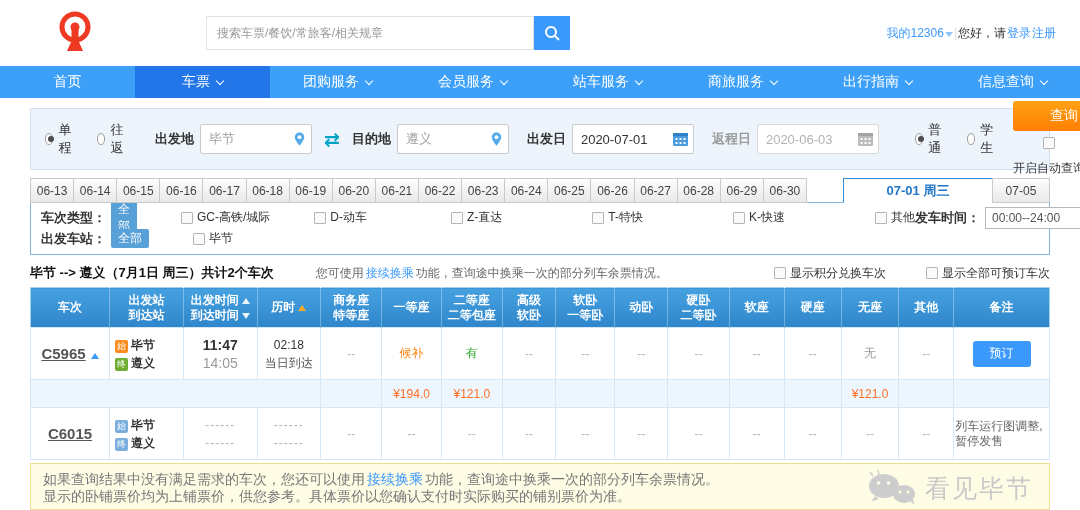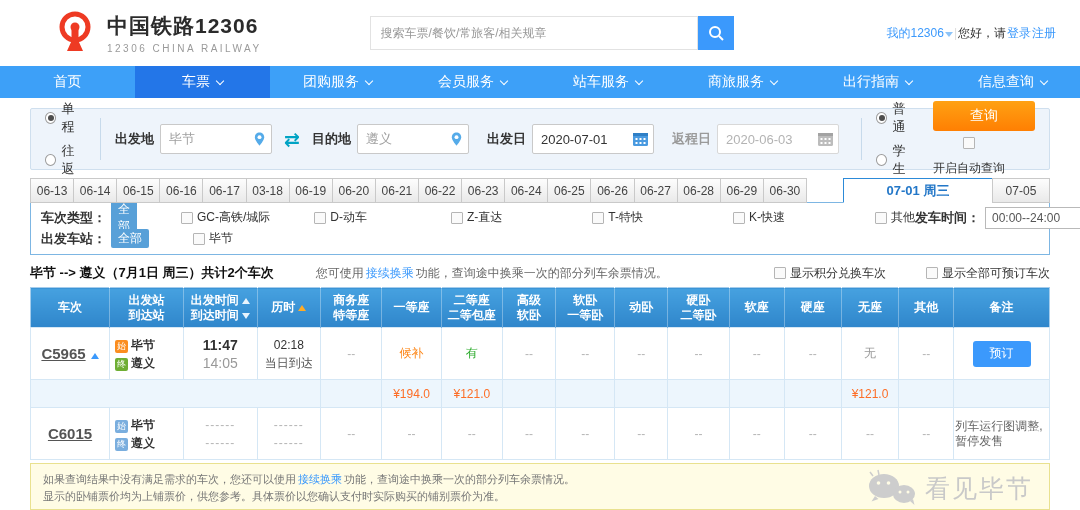--- a/index.html
+++ b/index.html
@@ -22,21 +22,21 @@
   .sep { color:#ddd; }
   .greet { color:#333; }
   .caret-blue { width:0;height:0;border-left:4px solid transparent;border-right:4px solid transparent;border-top:5px solid #8ec4f8; margin-top:2px; }
   
   nav { height:32px; background:#3da0f8; display:flex; }
   .nav-item { flex:1; display:flex; align-items:center; justify-content:center; gap:7px; color:#fff; font-size:14px; cursor:pointer; }
   .nav-item.active { background:#2376e8; }
   .chev { width:6px; height:6px; border-right:1.5px solid #fff; border-bottom:1.5px solid #fff; transform:rotate(45deg); margin-top:-3px; }
   
   .query-panel { margin:10px 30px 0; height:62px; background:#eef4fb; border:1px solid #cfdfee; border-radius:2px; display:flex; align-items:center; padding:0 14px; }
-  .stack { display:flex; flex-direction:column; gap:6px; }
+  .stack { display:flex; flex-direction:row; gap:22px; }
   .rlabel { display:flex; align-items:center; gap:5px; font-size:13px; color:#333; cursor:pointer; }
   .radio { width:12px; height:12px; border:1px solid #9b9b9b; border-radius:50%; background:#fff; display:inline-block; position:relative; }
   .radio.checked::after { content:""; position:absolute; left:2px; top:2px; width:6px; height:6px; border-radius:50%; background:#4d4d4d; }
   .vsep { width:1px; height:42px; background:#c7daeb; margin:0 14px; }
   .flabel { font-size:13px; font-weight:bold; color:#333; margin-right:6px; white-space:nowrap; }
   .flabel.dim { color:#9a9a9a; }
   .input-wrap { position:relative; display:flex; align-items:center; }
   .input-wrap input { height:30px; border:1px solid #c9c9c9; border-radius:2px; padding:0 24px 0 8px; font-size:13px; background:#fff; outline:none; font-family:inherit; }
   .input-wrap .icon-right { position:absolute; right:5px; }
   .stn input { width:112px; color:#a0a0a0; }
@@ -91,39 +91,35 @@
   .avail { color:#2cab2c; }
   .nos { color:#999; }
   .price { color:#fd6e27; }
   .book-btn { background:#3b99fc; color:#fff; border:none; width:58px; height:26px; border-radius:3px; font-size:12px; cursor:pointer; font-family:inherit; }
   .remark-txt { color:#666; line-height:15px; font-size:12px; display:inline-block; text-align:left; }
   .tri-up-w { display:inline-block; width:0;height:0;border-left:4px solid transparent;border-right:4px solid transparent;border-bottom:6px solid #e8f4fd; margin-left:3px; }
   .tri-dn-w { display:inline-block; width:0;height:0;border-left:4px solid transparent;border-right:4px solid transparent;border-top:6px solid #e8f4fd; margin-left:3px; }
   .tri-up-o { display:inline-block; width:0;height:0;border-left:4px solid transparent;border-right:4px solid transparent;border-bottom:6px solid #ffab25; margin-left:3px; }
   
   .note-box { margin:3px 30px 0; background:#fffce5; border:1px solid #e9e18f; padding:7px 12px; position:relative; height:47px; }
-  .note-line { color:#777; font-size:11px; line-height:17px; }
+  .note-line { color:#777; font-size:14px; line-height:17px; }
   .note-line .link-blue { margin:0 2px; }
   .watermark { position:absolute; right:16px; top:4px; display:flex; align-items:center; gap:7px; }
   .wm-text { font-size:25px; letter-spacing:2px; color:#c9c9c9; }
 </style>
 </head>
 <body>
 
 <header class="topbar">
   <div class="brand">
     <svg width="46" height="46" viewBox="0 0 46 46">
       <circle cx="23" cy="17" r="13" fill="none" stroke="#ee3a23" stroke-width="5"></circle>
       <path d="M19.5 16 h7 v15 l4.5 10 h-16 l4.5 -10 z" fill="#ee3a23"></path>
       <circle cx="23" cy="17" r="4.5" fill="#ee3a23"></circle>
     </svg>
-    <div class="brand-text">
-      <div class="brand-title">中国铁路12306</div>
-      <div class="brand-sub">12306 CHINA RAILWAY</div>
-    </div>
   </div>
   <div class="searchbox">
     <input placeholder="搜索车票/餐饮/常旅客/相关规章" style="">
     <button class="search-btn">
       <svg width="18" height="18" viewBox="0 0 18 18">
         <circle cx="8" cy="8" r="5" fill="none" stroke="#fff" stroke-width="2"></circle>
         <line x1="12" y1="12" x2="16" y2="16" stroke="#fff" stroke-width="2"></line>
       </svg>
     </button>
   </div>
@@ -257,21 +253,21 @@
     </label>
   </div>
 </section>
 
 <section class="date-strip">
   <div class="dtab">06-13</div>
   <div class="dtab">06-14</div>
   <div class="dtab">06-15</div>
   <div class="dtab">06-16</div>
   <div class="dtab">06-17</div>
-  <div class="dtab">03-18</div>
+  <div class="dtab">06-18</div>
   <div class="dtab">06-19</div>
   <div class="dtab">06-20</div>
   <div class="dtab">06-21</div>
   <div class="dtab">06-22</div>
   <div class="dtab">06-23</div>
   <div class="dtab">06-24</div>
   <div class="dtab">06-25</div>
   <div class="dtab">06-26</div>
   <div class="dtab">06-27</div>
   <div class="dtab">06-28</div>

